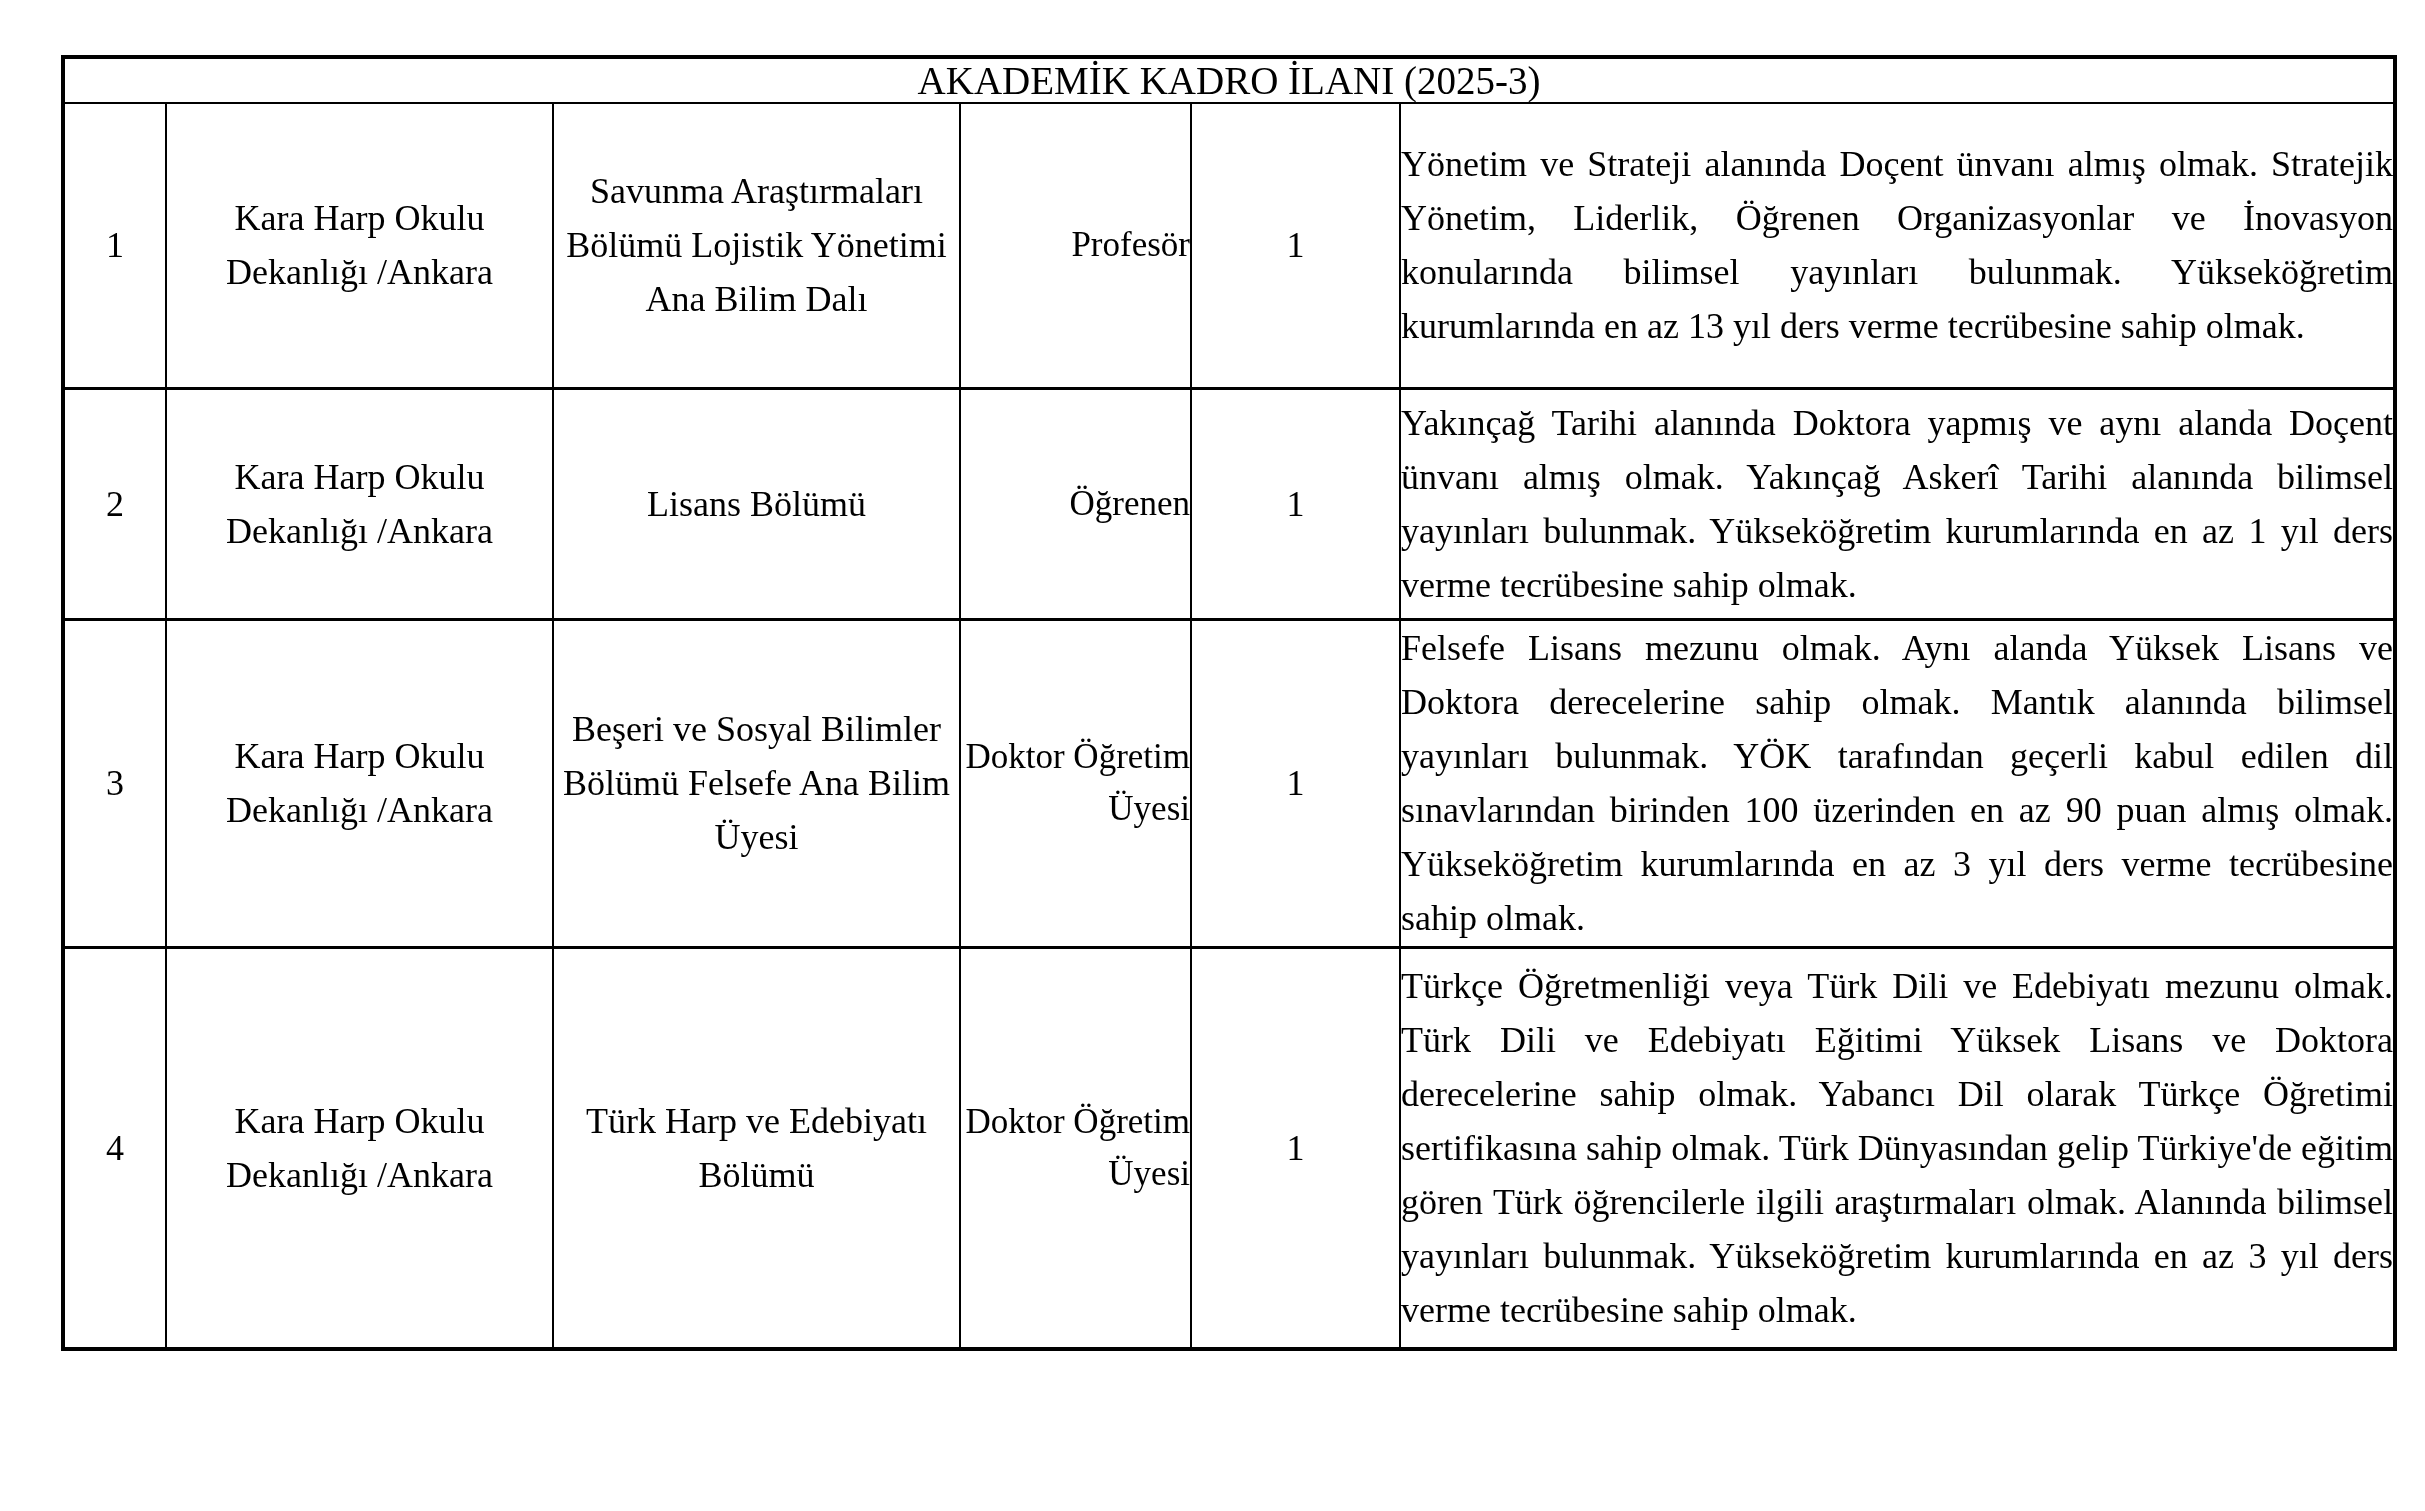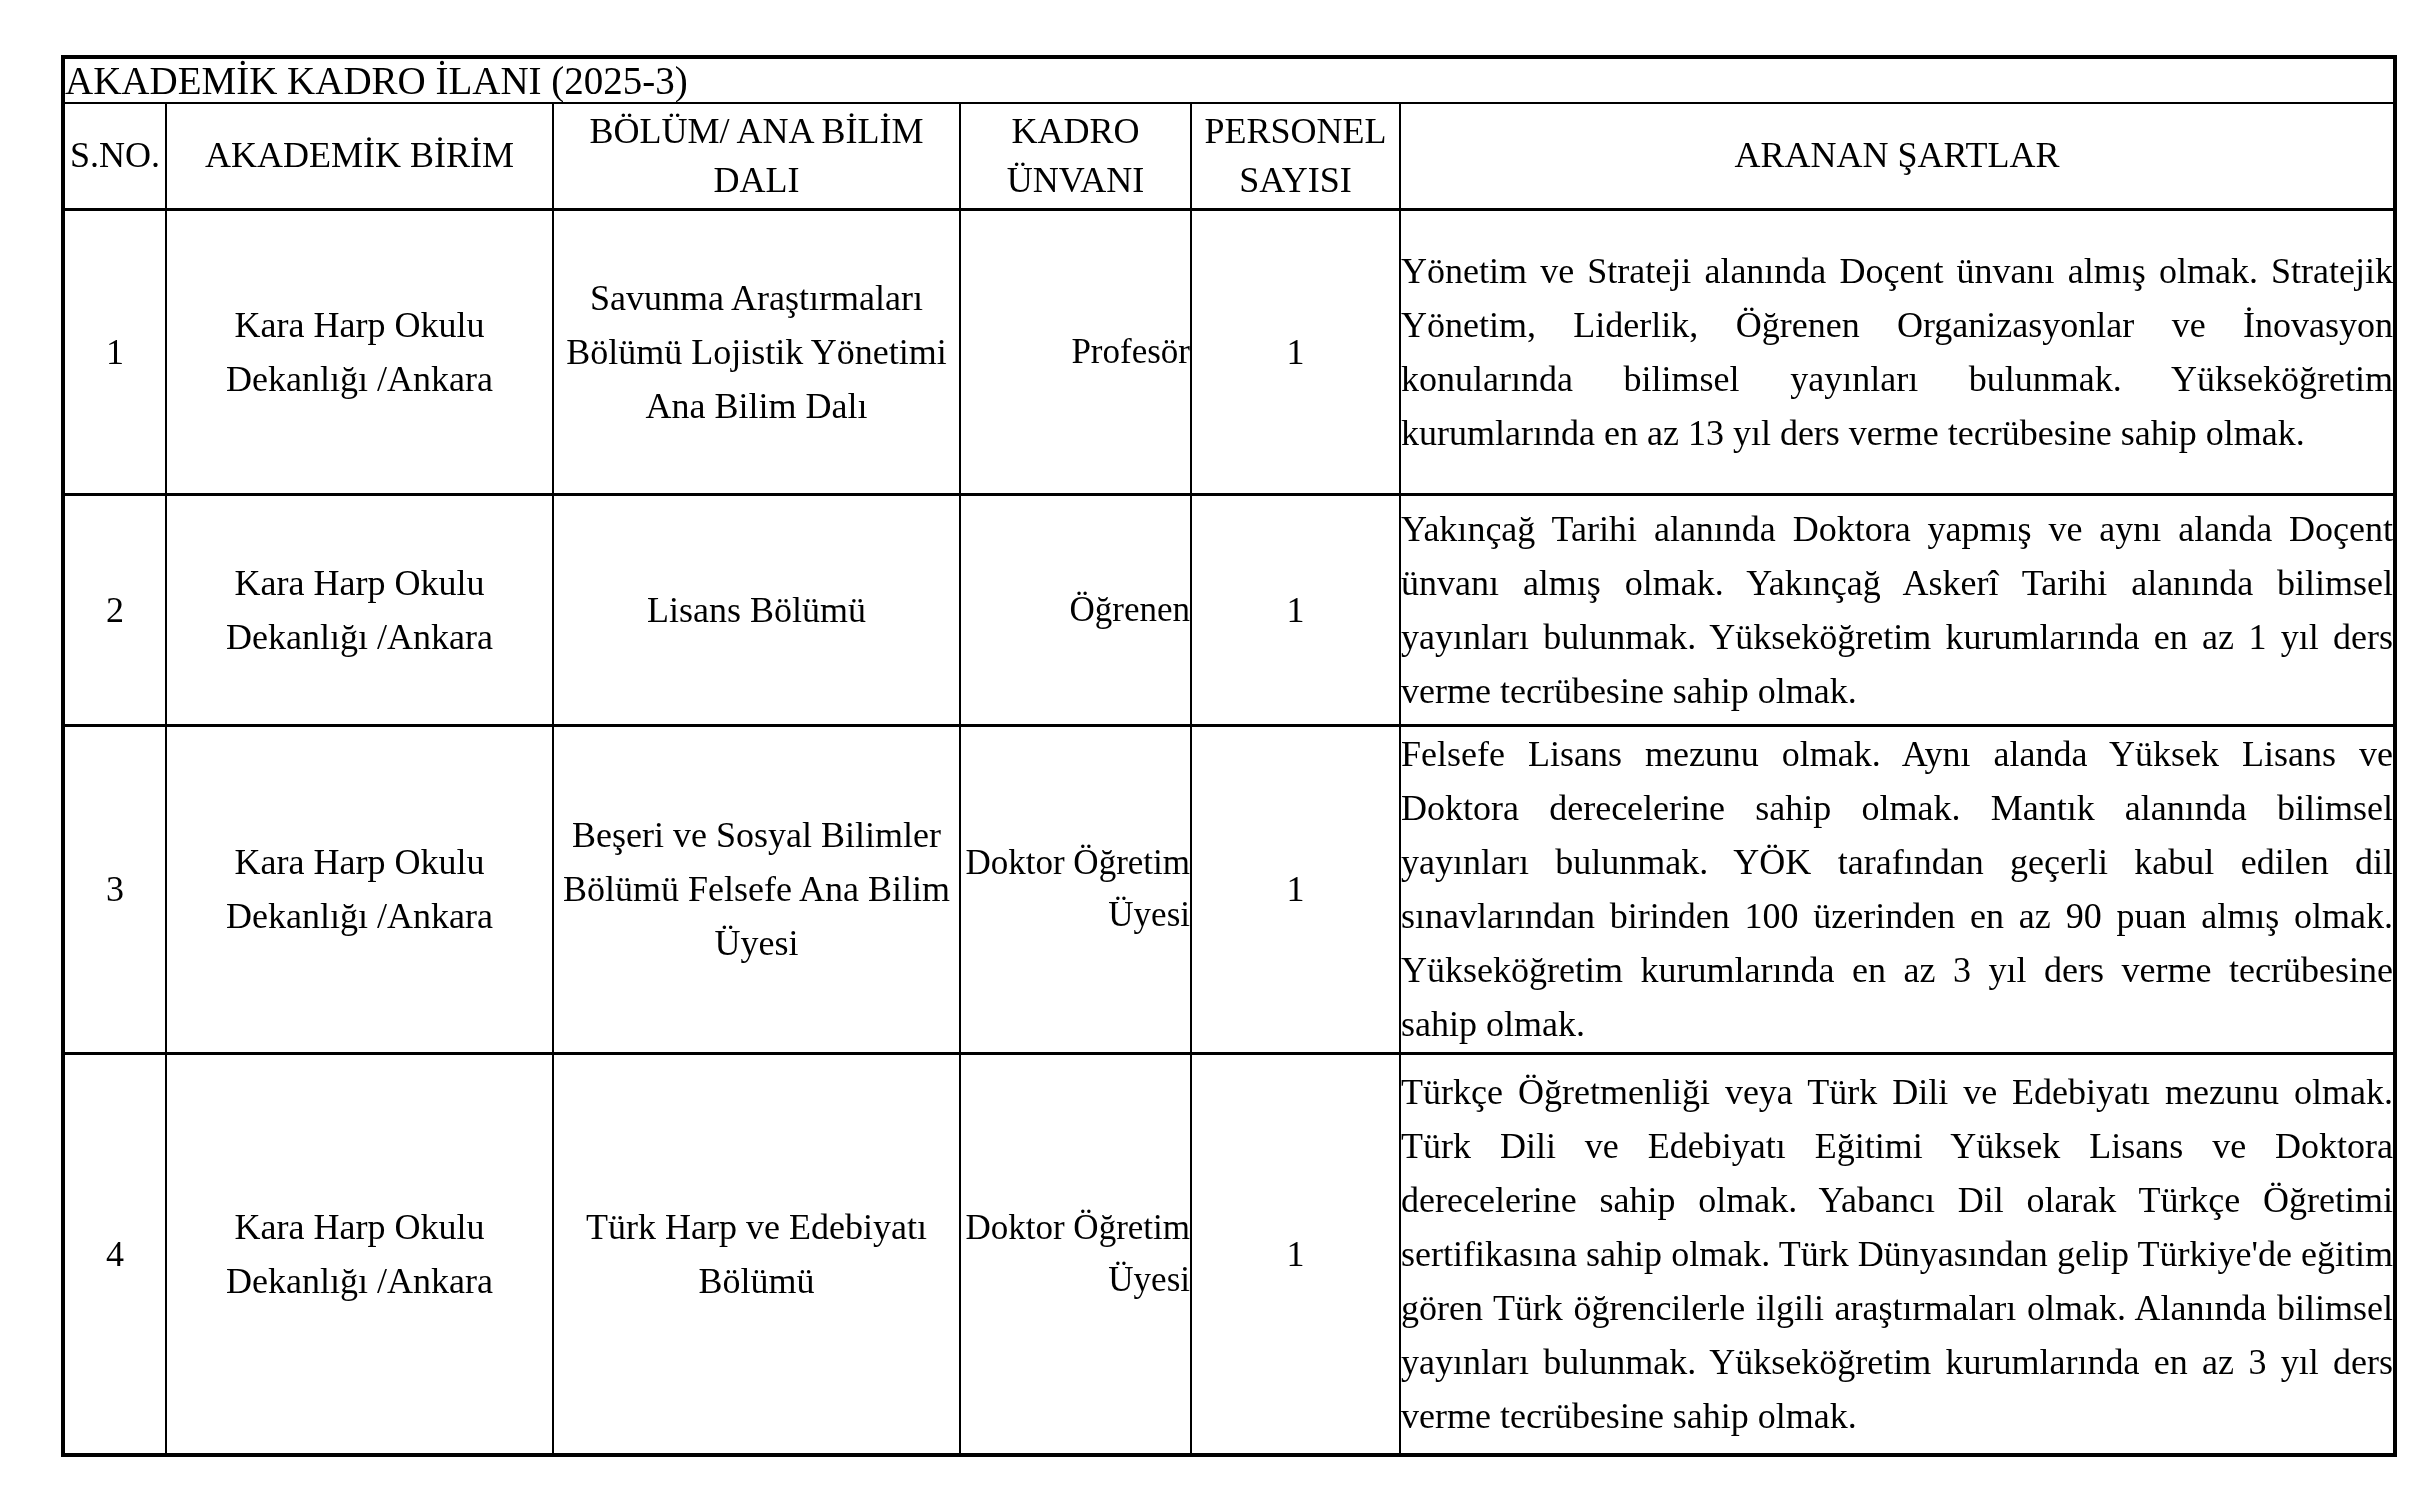--- a/index.html
+++ b/index.html
@@ -27,21 +27,21 @@
   }
   table.kadro td, table.kadro th {
     border: 2.4px solid #000000;
     overflow: hidden;
     vertical-align: middle;
     font-weight: normal;
     padding: 0;
   }
   tr.title-row { height: 46px; }
   tr.title-row td {
-    text-align: left;
+    text-align: center;
     font-size: 39px;
     line-height: 41px;
     border-bottom: 2.4px solid #000000;
     white-space: nowrap;
   }
   tr.header-row { height: 106px; border-bottom: 3.9px solid #000000; }
   tr.header-row th {
     font-size: 36px;
     line-height: 49px;
     text-align: center;
@@ -80,28 +80,20 @@
       <col style="width:387px">
       <col style="width:407px">
       <col style="width:231px">
       <col style="width:209px">
       <col style="width:995px">
     </colgroup>
     <tbody>
       <tr class="title-row">
         <td colspan="6">AKADEMİK KADRO İLANI (2025-3)</td>
       </tr>
-      <tr class="header-row">
-        <th>S.NO.</th>
-        <th>AKADEMİK BİRİM</th>
-        <th>BÖLÜM/ ANA BİLİM DALI</th>
-        <th>KADRO ÜNVANI</th>
-        <th>PERSONEL SAYISI</th>
-        <th>ARANAN ŞARTLAR</th>
-      </tr>
 
       <tr class="data-row row-1">
         <td class="c">1</td>
         <td class="c">Kara Harp Okulu Dekanlığı /Ankara</td>
         <td class="c">Savunma Araştırmaları Bölümü Lojistik Yönetimi Ana Bilim Dalı</td>
         <td class="unvan">Profesör</td>
         <td class="c">1</td>
         <td class="sartlar">Yönetim ve Strateji alanında Doçent ünvanı almış olmak. Stratejik Yönetim, Liderlik, Öğrenen Organizasyonlar ve İnovasyon konularında bilimsel yayınları bulunmak. Yükseköğretim kurumlarında en az 13 yıl ders verme tecrübesine sahip olmak.</td>
       </tr>
 

